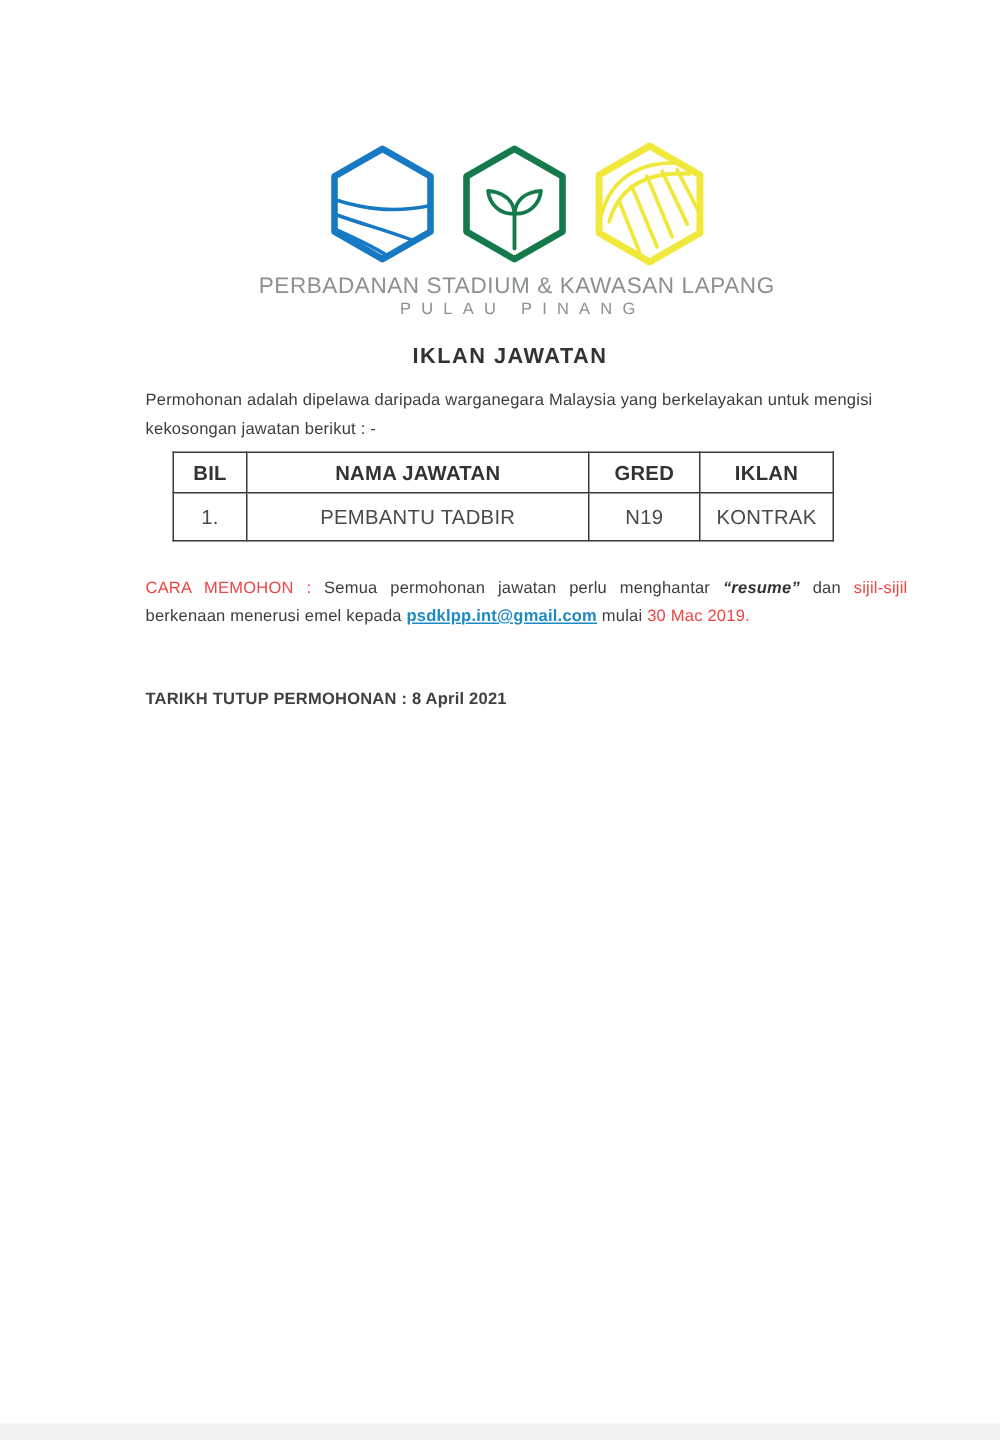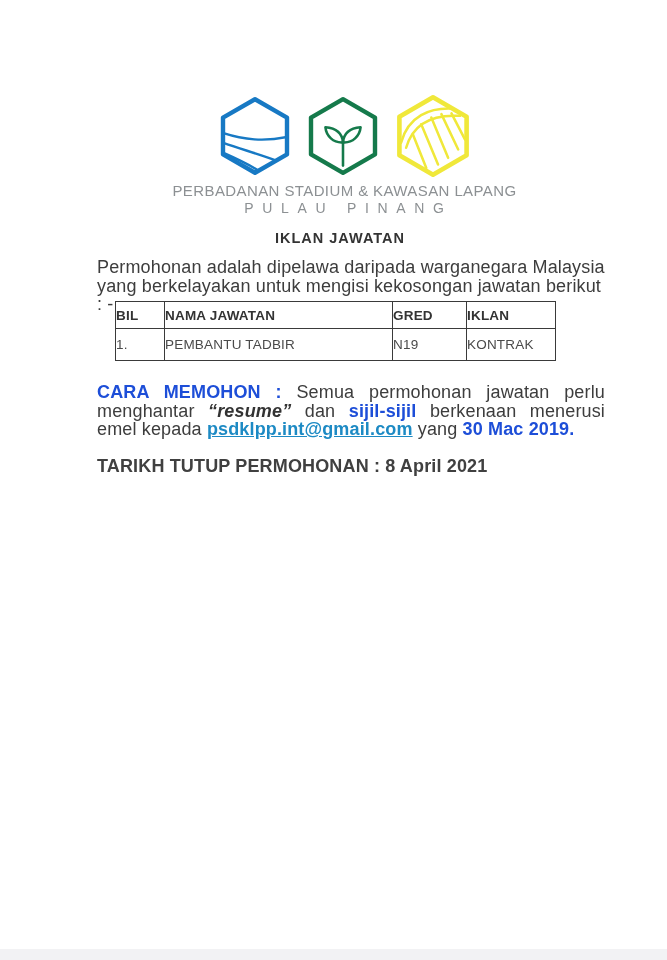--- a/index.html
+++ b/index.html
@@ -34,21 +34,21 @@
     margin-top: 4px;
     margin-left: 22px;
     font-size: 15px;
     letter-spacing: 0.4px;
     color: #8c9093;
     font-weight: 400;
   }
   .org-line2 {
     margin-top: 1px;
     margin-left: 30px;
-    font-size: 14px;
+    font-size: 11px;
     letter-spacing: 0.62em;
     color: #8c9093;
     font-weight: 400;
   }
   
   .doc-title {
     position: absolute;
     top: 230px;
     left: 0;
     width: 680px;
@@ -56,45 +56,45 @@
     font-size: 14.5px;
     font-weight: 700;
     letter-spacing: 1px;
     color: #333333;
   }
   
   .para {
     position: absolute;
     left: 97px;
     width: 508px;
-    font-size: 18px;
+    font-size: 11px;
     line-height: 18.6px;
     letter-spacing: 0.15px;
     color: #3d3d3d;
   }
   .para-intro   { top: 258px; text-align: left; }
   .para-cara    { top: 383px; text-align: justify; }
   .para-tarikh  { top: 457px; font-weight: 700; color: #404040; }
   .para-closing { top: 503px; text-align: justify; }
-  .b   { font-weight: 700; color: #1d4ed8; }
+  .b   { font-weight: 400; color: #ef4444; }
   .bi  { font-weight: 700; font-style: italic; color: #333333; }
   .email-link {
     font-weight: 700;
     color: #1d8ac4;
   }
   
   .jaw-table {
     position: absolute;
     top: 301px;
     left: 115px;
     border-collapse: collapse;
   }
   .jaw-table td, .jaw-table th {
     border: 1.6px solid #3a3a3a;
-    text-align: left;
+    text-align: center;
     vertical-align: middle;
     font-size: 13.5px;
     letter-spacing: 0.2px;
   }
   .jaw-table th { font-weight: 700; color: #333333; height: 27px; }
   .jaw-table td { font-weight: 400; color: #4a4a4a; height: 32px; }
   .col-bil  { width: 49px; }
   .col-nama { width: 228px; }
   .col-gred { width: 74px; }
   .col-taraf{ width: 89px; }
@@ -184,20 +184,20 @@
     <tbody>
       <tr>
         <td>1.</td>
         <td>PEMBANTU TADBIR</td>
         <td>N19</td>
         <td>KONTRAK</td>
       </tr>
     </tbody>
   </table>
 
-  <p class="para para-cara"><span class="b">CARA MEMOHON : </span><span>Semua permohonan jawatan perlu menghantar </span><span class="bi">“resume”</span><span> dan </span><span class="b">sijil-sijil</span><span> berkenaan menerusi emel kepada </span><a class="email-link" href="#">psdklpp.int@gmail.com</a><span> yang </span><span class="b">30 Mac 2019.</span></p>
+  <p class="para para-cara"><span class="b">CARA MEMOHON : </span><span>Semua permohonan jawatan perlu menghantar </span><span class="bi">“resume”</span><span> dan </span><span class="b">sijil-sijil</span><span> berkenaan menerusi emel kepada </span><a class="email-link" href="#">psdklpp.int@gmail.com</a><span> mulai </span><span class="b">30 Mac 2019.</span></p>
 
   <p class="para para-tarikh">TARIKH TUTUP PERMOHONAN : 8 April 2021</p>
 
 
   <div class="bottom-strip"></div>
 
 </div>
 
 </body></html>

